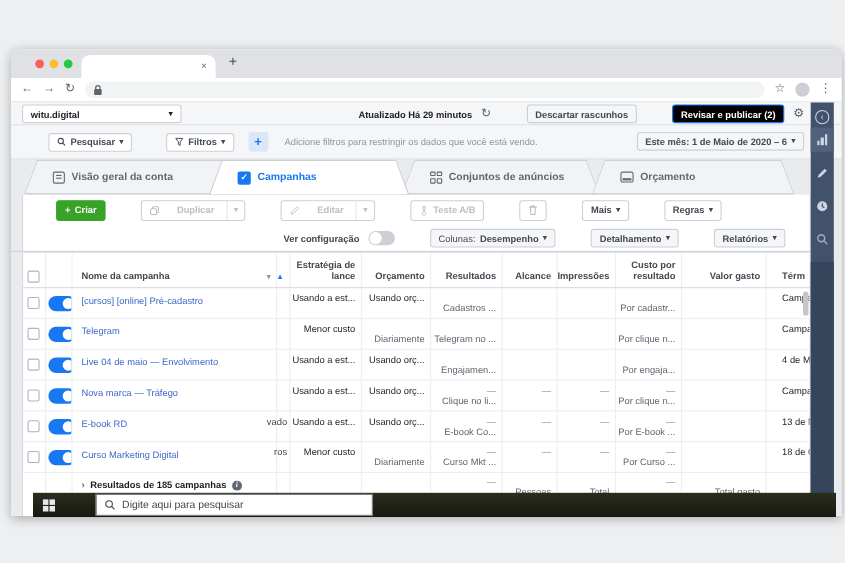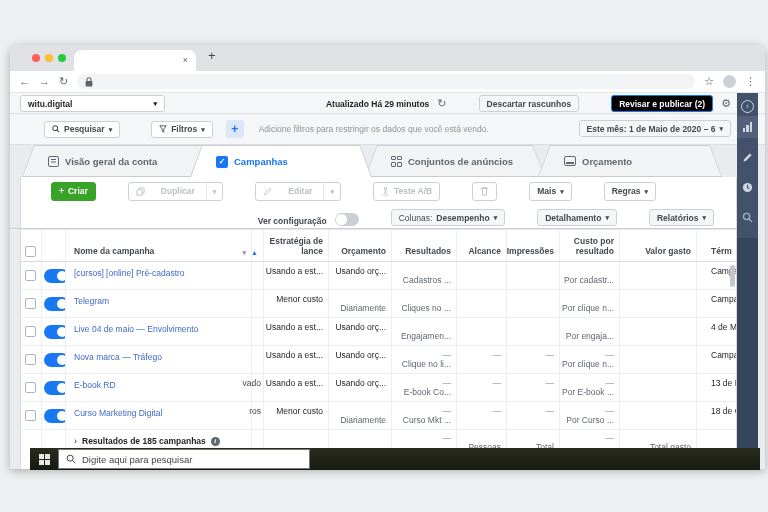--- a/index.html
+++ b/index.html
@@ -69,21 +69,21 @@
   .icon-rect { width:12px; height:10px; border:1.3px solid #606770; border-radius:2px; position:relative; }
   .icon-rect::after { content:""; position:absolute; left:1px; right:1px; bottom:1px; height:2px; background:#606770; }
   
   .panel { position:absolute; left:10px; top:84px; width:717px; bottom:0; background:#fff;
     border-left:1px solid #d8dade; border-right:1px solid #d8dade; }
   .tb1 { position:absolute; left:6px; top:4px; height:20px; display:flex; align-items:center; gap:8px; }
   .tb1 .btn { height:19px; }
   .split { display:inline-flex; align-items:stretch; padding:0; }
   .split .seg { display:flex; align-items:center; gap:16px; padding:0 7px; }
   .split .seg2 { border-left:1px solid #e4e6e9; padding:0 6px; display:flex; align-items:center; }
-  .tb2 { position:absolute; top:30px; right:22px; height:19px; display:flex; align-items:flex-end; gap:8px; }
+  .tb2 { position:absolute; top:30px; right:22px; height:19px; display:flex; align-items:center; gap:8px; }
   .vclabel { font-size:8.5px; font-weight:bold; color:#444950; }
   .toggleoff { width:24px; height:13px; border-radius:7px; background:#ccd0d5; position:relative; }
   .toggleoff i { position:absolute; left:1px; top:1px; width:11px; height:11px; border-radius:50%; background:#fff; }
   
   :root { --cols: 20px 24px 186px 12px 65px 63px 65px 50px 53px 60px 77px minmax(0,1fr); }
   .tablewrap { position:absolute; left:0; right:0; top:52px; bottom:0; }
   .thead { display:grid; grid-template-columns:var(--cols); height:33px; border-top:1px solid #e4e6eb; border-bottom:1px solid #d8dade; }
   .th { display:flex; align-items:flex-end; justify-content:flex-end; text-align:right;
     font-size:8.5px; font-weight:bold; color:#444950; line-height:1.15; padding:3px 5px 4px 2px; white-space:normal; }
   .th + .th, .td + .td { border-left:1px solid #eceef2; }
@@ -114,21 +114,21 @@
   
   .sidebar { position:absolute; right:7px; top:0; width:21px; bottom:0; background:#42526b; z-index:6; }
   .sidebar .low { position:absolute; left:0; right:0; top:145px; bottom:0; background:#35455c; }
   .sbitem { position:absolute; left:0; width:21px; height:22px; display:flex; align-items:center; justify-content:center; color:#cdd6e2; }
   .sbitem.hl { background:#51617c; }
   .ringchev { width:13px; height:13px; border:1.2px solid #cdd6e2; border-radius:50%; font-size:9px; line-height:11px; text-align:center; color:#cdd6e2; }
   .bars { display:flex; align-items:flex-end; gap:1px; height:10px; }
   .bars i { width:2.5px; background:#cdd6e2; display:block; }
   
   .taskbar { position:absolute; left:30px; top:448px; width:730px; height:22px; z-index:10;
-    background:linear-gradient(180deg,#2a2d1e,#17190f); display:flex; align-items:center; }
+    background:linear-gradient(180deg,#2a2d1e,#17190f); display:flex; align-items:center;gap:29px; }
   .winlogo { margin-left:9px; width:11px; height:11px; display:grid; grid-template-columns:1fr 1fr; gap:1px; }
   .winlogo i { background:#e8e8e8; }
   .tsearch { margin-left:8px; width:252px; height:20px; background:#fff; border:1px solid #777; display:flex; align-items:center; gap:6px; padding:0 7px; }
   .tsearch span { font-size:9.5px; color:#444; }
   svg { display:block; }
 </style>
 </head>
 <body>
 
 <div class="window">
@@ -384,21 +384,21 @@
             </div>
           <div class="td">
               <span class="t">Menor custo</span>
             </div>
           <div class="td">
               <span class="t"></span>
               <span class="b">Diariamente</span>
             </div>
           <div class="td">
               <span class="t dim"></span>
-              <span class="b">Cliques no ...</span>
+              <span class="b">Telegram no ...</span>
             </div>
           <div class="td">
               <span class="t dim"></span>
             </div>
           <div class="td">
               <span class="t dim"></span>
             </div>
           <div class="td">
               <span class="t dim"></span>
               <span class="b">Por clique n...</span>

